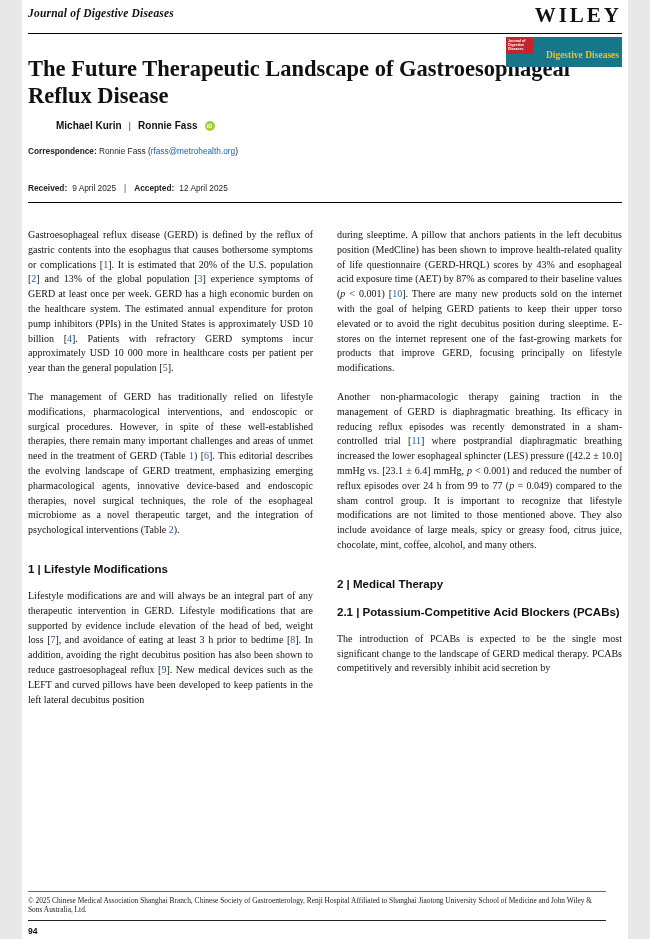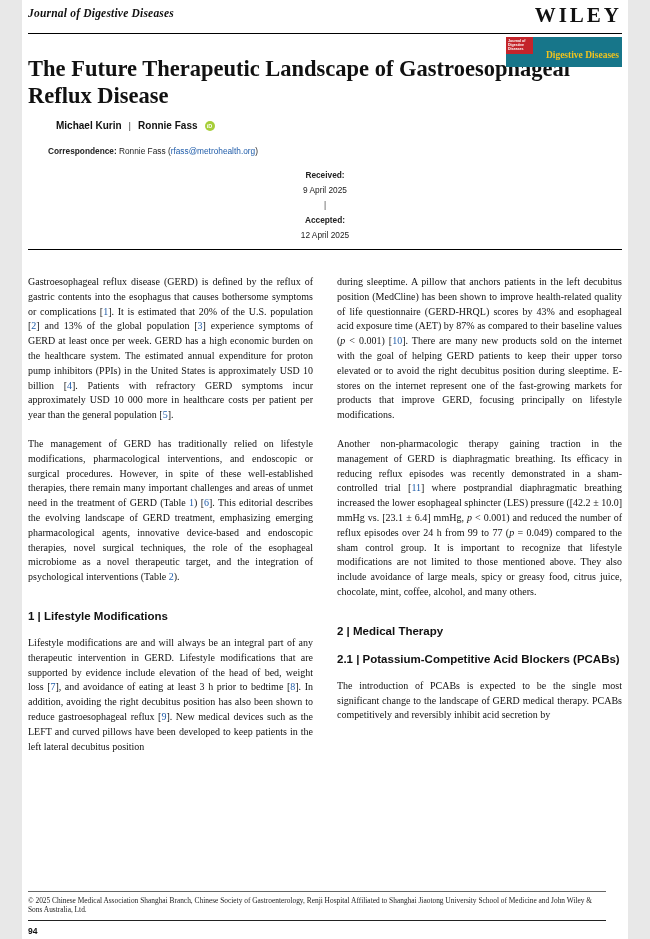--- a/index.html
+++ b/index.html
@@ -29,25 +29,25 @@
   .title { margin:21px 0 8px 0; font:700 22.5px/27px "Liberation Serif", serif; max-width:620px; }
 
   .authors { margin-top:11px; display:flex; align-items:center; gap:7px;
     font:700 10px "Liberation Sans", sans-serif;padding-left:28px; }
   .authors .pipe { font-weight:400; color:#444; font-size:9.5px; }
   .orcid { width:10px; height:10px; border-radius:50%; background:#a6ce39; color:#fff;
     font:700 5.5px "Liberation Sans", sans-serif; display:inline-flex; align-items:center; justify-content:center; cursor:pointer; }
 
   .affiliation { margin-top:15px; font:400 8.3px/10.5px "Liberation Sans", sans-serif; color:#222; max-width:636px; }
 
-  .correspondence { margin-top:15px; font:400 8.3px "Liberation Sans", sans-serif; color:#222;margin-left:20px; }
+  .correspondence { margin-top:15px; font:400 8.3px "Liberation Sans", sans-serif; color:#222; }
   .correspondence b { font-weight:700; }
   .email { color:#1f5ca9; text-decoration:none; cursor:pointer; }
 
-  .dates { margin-top:14px; font:400 8.3px "Liberation Sans", sans-serif; color:#222; display:flex; gap:5px; align-items:center;flex-direction:column; }
+  .dates { margin-top:27px; font:400 8.3px "Liberation Sans", sans-serif; color:#222; display:flex; gap:5px; align-items:center; }
   .dates b { font-weight:700; }
   .dates .pipe { color:#444; padding:0 3px; }
 
   .rule-mid { border-top:1px solid #000; margin-top:9px; }
 
   
   .body-columns { display:flex; gap:24px; margin-top:25px;
     font:400 10px/14.8px "Liberation Serif", serif; text-align:justify; }
   .col { flex:1; min-width:0; }
   .para { margin:0 0 14px 0; }

